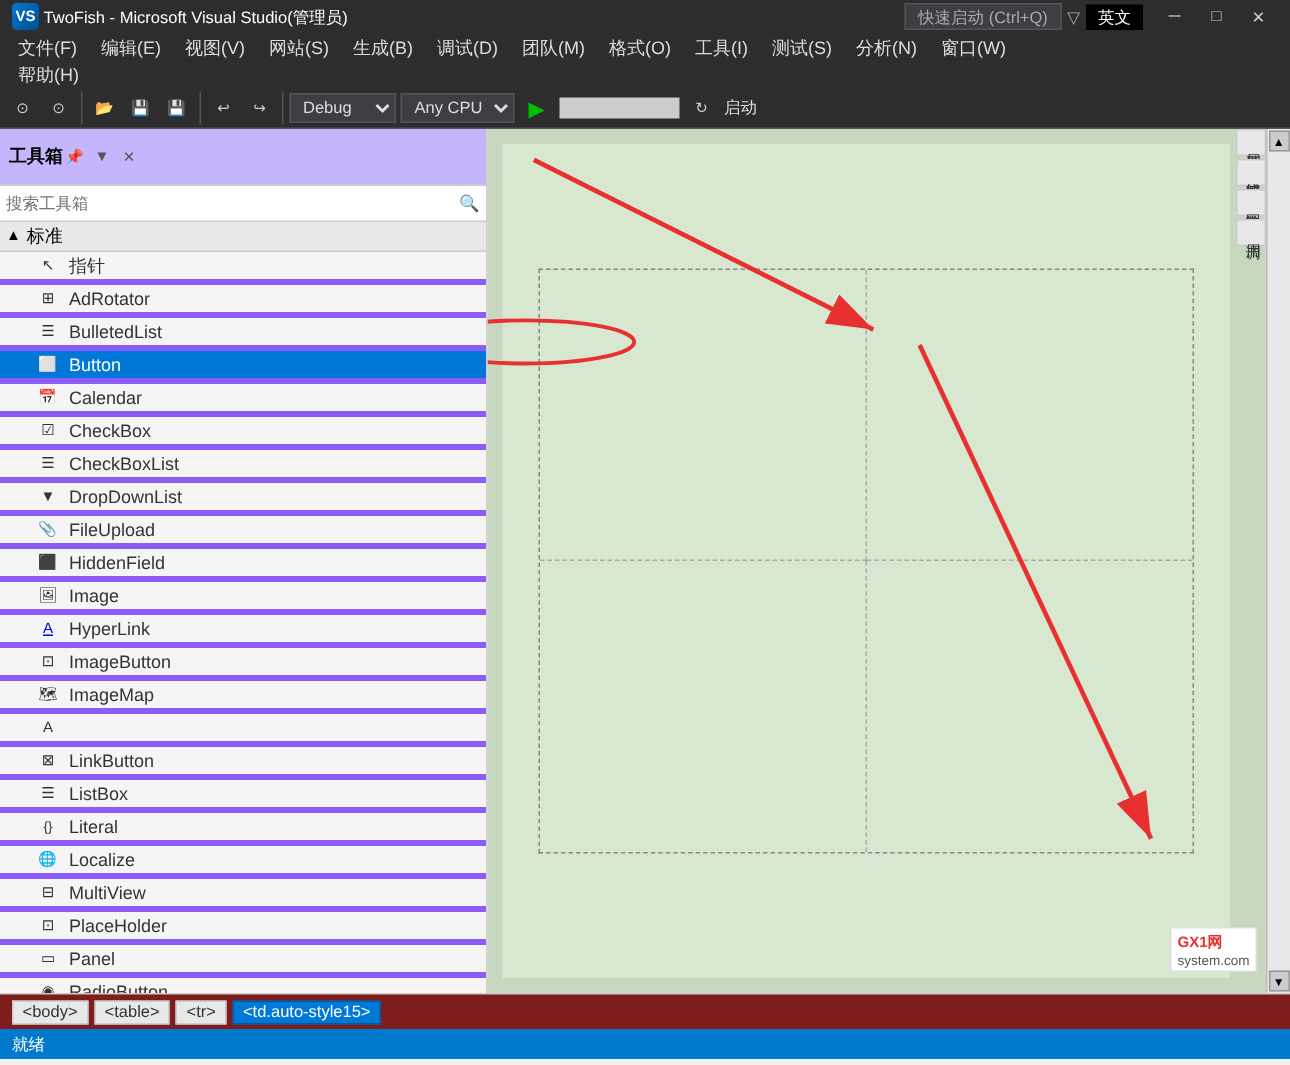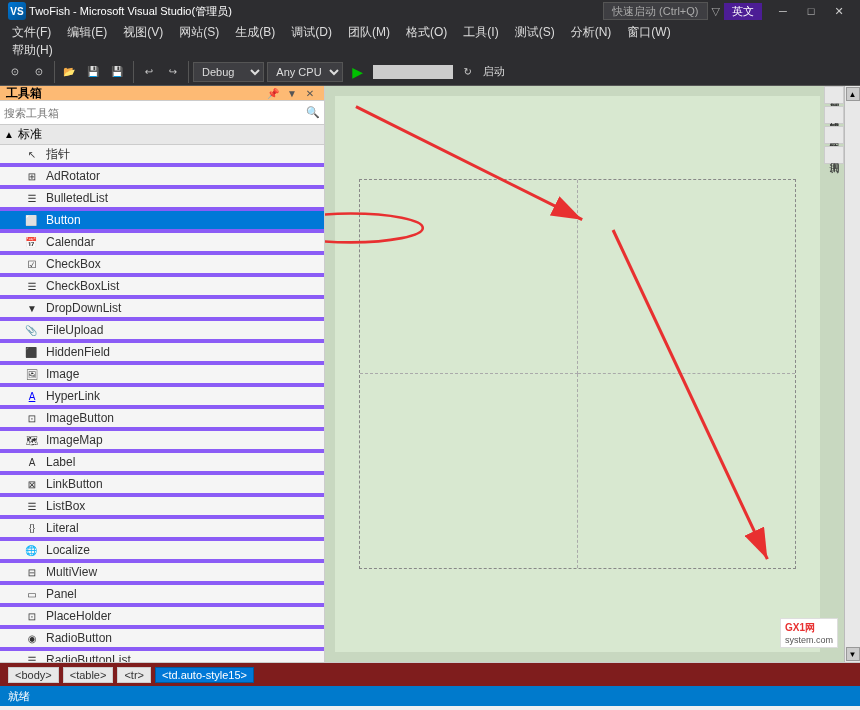--- a/index.html
+++ b/index.html
@@ -87,29 +87,28 @@
     
     .toolbox-panel {
       width: 325px;
       background: #f5f5f5;
       border-right: 1px solid #ccc;
       display: flex;
       flex-direction: column;
       flex-shrink: 0;
     }
     .toolbox-header {
-      height: 15px;
-      background: #fdba74;
+      height: 38px;
+      background: #c4b5fd;
       border-bottom: 1px solid #ccc;
       display: flex;
       align-items: center;
       padding: 0 6px;
       font-size: 12px;
       font-weight: bold;
-      justify-content: space-between;
     }
     .toolbox-header-btns { display: flex; gap: 2px; }
     .toolbox-header-btn {
       width: 16px; height: 16px;
       background: transparent;
       border: none;
       cursor: pointer;
       font-size: 10px;
       display: flex; align-items: center; justify-content: center;
       color: #555;
@@ -272,21 +271,21 @@
 
 <div class="title-bar">
   <div class="vs-icon">VS</div>
   &nbsp;
   <span>TwoFish - Microsoft Visual Studio(管理员)</span>
   <div style="flex:1; display:flex; align-items:center; justify-content:flex-end; gap:4px; margin-right:8px;">
     <div style="background:#3e3e42; border:1px solid #555; height:18px; padding:0 8px; display:flex; align-items:center; gap:6px;">
       <span style="color:#aaa; font-size:11px;">快速启动 (Ctrl+Q)</span>
     </div>
     <span style="color:#aaa;">▽</span>
-    <div style="background:#4c1d95; padding:1px 8px; color:#fff; font-size:11px;">英文</div>
+    <div style="background:#000000; padding:1px 8px; color:#fff; font-size:11px;">英文</div>
   </div>
   <div class="title-bar-controls">
     <button class="title-bar-btn">─</button>
     <button class="title-bar-btn">□</button>
     <button class="title-bar-btn close">✕</button>
   </div>
 </div>
 
 <div class="menu-bar">
   <div class="menu-item">文件(F)</div>
@@ -407,21 +406,20 @@
           <div class="toolbox-item">
             <span class="item-icon icon-imagebutton"></span>
             <span class="item-label">ImageButton</span>
           </div>
           <div class="toolbox-item">
             <span class="item-icon icon-imagemap"></span>
             <span class="item-label">ImageMap</span>
           </div>
           <div class="toolbox-item">
             <span class="item-icon icon-label"></span>
-            <span class="item-label">Label</span>
           </div>
           <div class="toolbox-item">
             <span class="item-icon icon-linkbutton"></span>
             <span class="item-label">LinkButton</span>
           </div>
           <div class="toolbox-item">
             <span class="item-icon icon-listbox"></span>
             <span class="item-label">ListBox</span>
           </div>
           <div class="toolbox-item">
@@ -430,26 +428,26 @@
           </div>
           <div class="toolbox-item">
             <span class="item-icon icon-localize"></span>
             <span class="item-label">Localize</span>
           </div>
           <div class="toolbox-item">
             <span class="item-icon icon-multiview"></span>
             <span class="item-label">MultiView</span>
           </div>
           <div class="toolbox-item">
+            <span class="item-icon icon-placeholder"></span>
+            <span class="item-label">PlaceHolder</span>
+          </div>
+          <div class="toolbox-item">
             <span class="item-icon icon-panel"></span>
             <span class="item-label">Panel</span>
-          </div>
-          <div class="toolbox-item">
-            <span class="item-icon icon-placeholder"></span>
-            <span class="item-label">PlaceHolder</span>
           </div>
           <div class="toolbox-item">
             <span class="item-icon icon-radiobutton"></span>
             <span class="item-label">RadioButton</span>
           </div>
           <div class="toolbox-item">
             <span class="item-icon icon-radiobuttonlist"></span>
             <span class="item-label">RadioButtonList</span>
           </div>
         </div>

